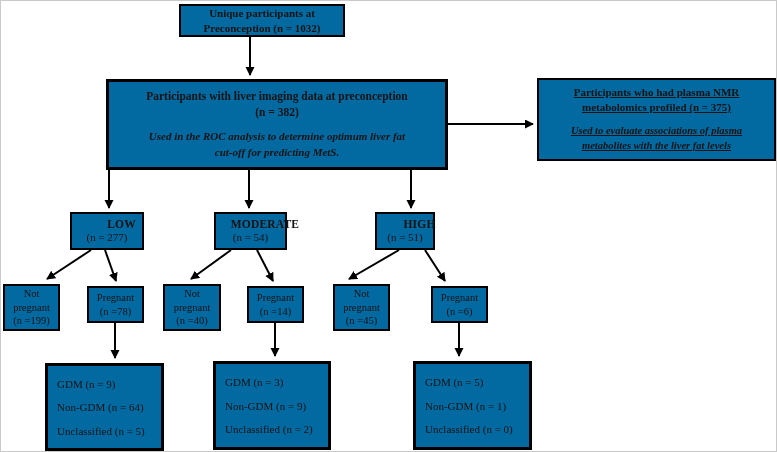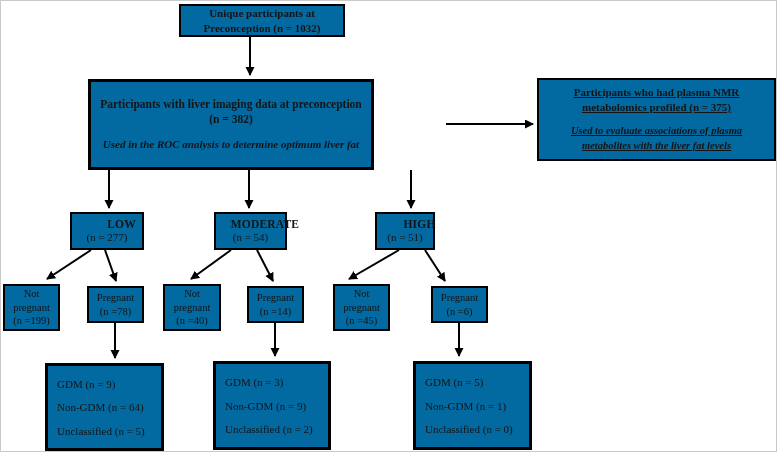--- a/index.html
+++ b/index.html
@@ -73,25 +73,26 @@
     <line x1="114" y1="322" x2="114" y2="357" marker-end="url(#arrow)"></line>
     <line x1="274" y1="322" x2="274" y2="355" marker-end="url(#arrow)"></line>
     <line x1="458" y1="322" x2="458" y2="355" marker-end="url(#arrow)"></line>
   </svg>
 
   <div class="box hdr" style="left:178px; top:3px; width:166px; height:33px;">
     <div>Unique participants at</div>
     <div>Preconception (n = 1032)</div>
   </div>
 
-  <div class="box thick" style="left:87px; top:78px; width:286px; height:91px;">
+  <div class="box thick" style="left:105px; top:78px; width:342px; height:91px;">
     <div class="hdr-lg">Participants with liver imaging data at preconception</div>
     <div class="hdr-lg">(n = 382)</div>
     <div class="gap8"></div>
     <div class="note">Used in the ROC analysis to determine optimum liver fat</div>
+    <div class="note">cut-off for predicting MetS.</div>
   </div>
 
   <div class="box" style="left:536px; top:77px; width:239px; height:83px;text-decoration:underline;">
     <div class="hdr">Participants who had plasma NMR</div>
     <div class="hdr">metabolomics profiled (n = 375)</div>
     <div class="gap8"></div>
     <div class="note-sm">Used to evaluate associations of plasma</div>
     <div class="note-sm">metabolites with the liver fat levels</div>
   </div>
 

